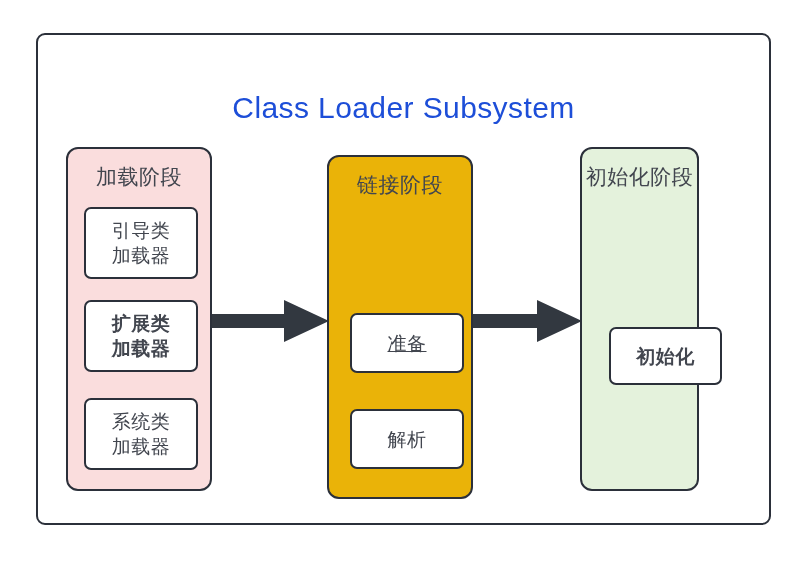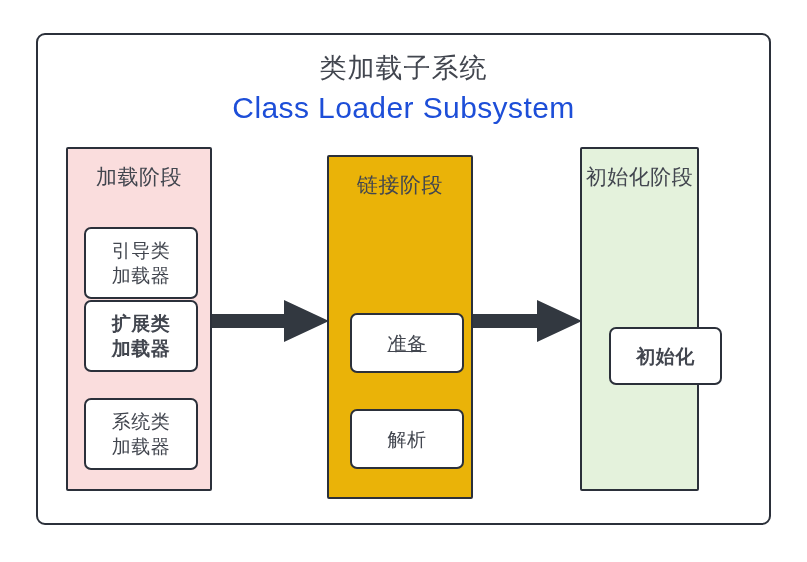--- a/index.html
+++ b/index.html
@@ -59,21 +59,21 @@
     line-height: 36px;
     color: #1d4ed8;
     font-weight: 300;
     letter-spacing: 0.4px;
   }
 
   
   .phase-panel {
     position: absolute;
     border: 2.2px solid #2b303a;
-    border-radius: 2px;
+    border-radius: 12px;
     box-sizing: border-box;
   }
   .phase-title {
     position: absolute;
     left: 0;
     width: 100%;
     top: 15px;
     text-align: center;
     font-size: 21px;
     line-height: 26px;
@@ -116,21 +116,21 @@
     justify-content: center;
     font-size: 19px;
     line-height: 25px;
     color: #42464f;
     letter-spacing: 0.5px;
     text-align: center;
   }
   .inner-box .ln { display: block; }
 
   
-  #box-bootstrap { left: 16px; top: 58px; width: 114px; height: 72px; margin-top: 20px; }
+  #box-bootstrap { left: 16px; top: 58px; width: 114px; height: 72px; }
   #box-ext       { left: 16px; top: 151px; width: 114px; height: 72px; font-weight: bold; }
   #box-system    { left: 16px; top: 249px; width: 114px; height: 72px; }
 
   
   #box-verify  { left: 21px; top: 63px;  width: 114px; height: 60px; }
   #box-prepare { left: 21px; top: 156px; width: 114px; height: 60px; text-decoration: underline; }
   #box-resolve { left: 21px; top: 252px; width: 114px; height: 60px; align-items: center; }
 
   
   #box-init { left: 27px; top: 178px; width: 113px; height: 58px; font-weight: bold; }
@@ -144,21 +144,20 @@
   #arrow-2 { left: 473px; top: 298px; width: 110px; }
   .arrow svg { display: block; }
 </style>
 </head>
 <body>
 
 <div id="canvas">
 
   <div class="outer-frame"></div>
 
-  <div class="title-zh">类加载子系统</div>
   <div class="title-en">Class Loader Subsystem</div>
 
   <div class="phase-panel" id="panel-load">
     <div class="phase-title">加载阶段</div>
 
     <div class="inner-box" id="box-bootstrap">
       <span class="ln">引导类</span>
       <span class="ln">加载器</span>
     </div>
 

